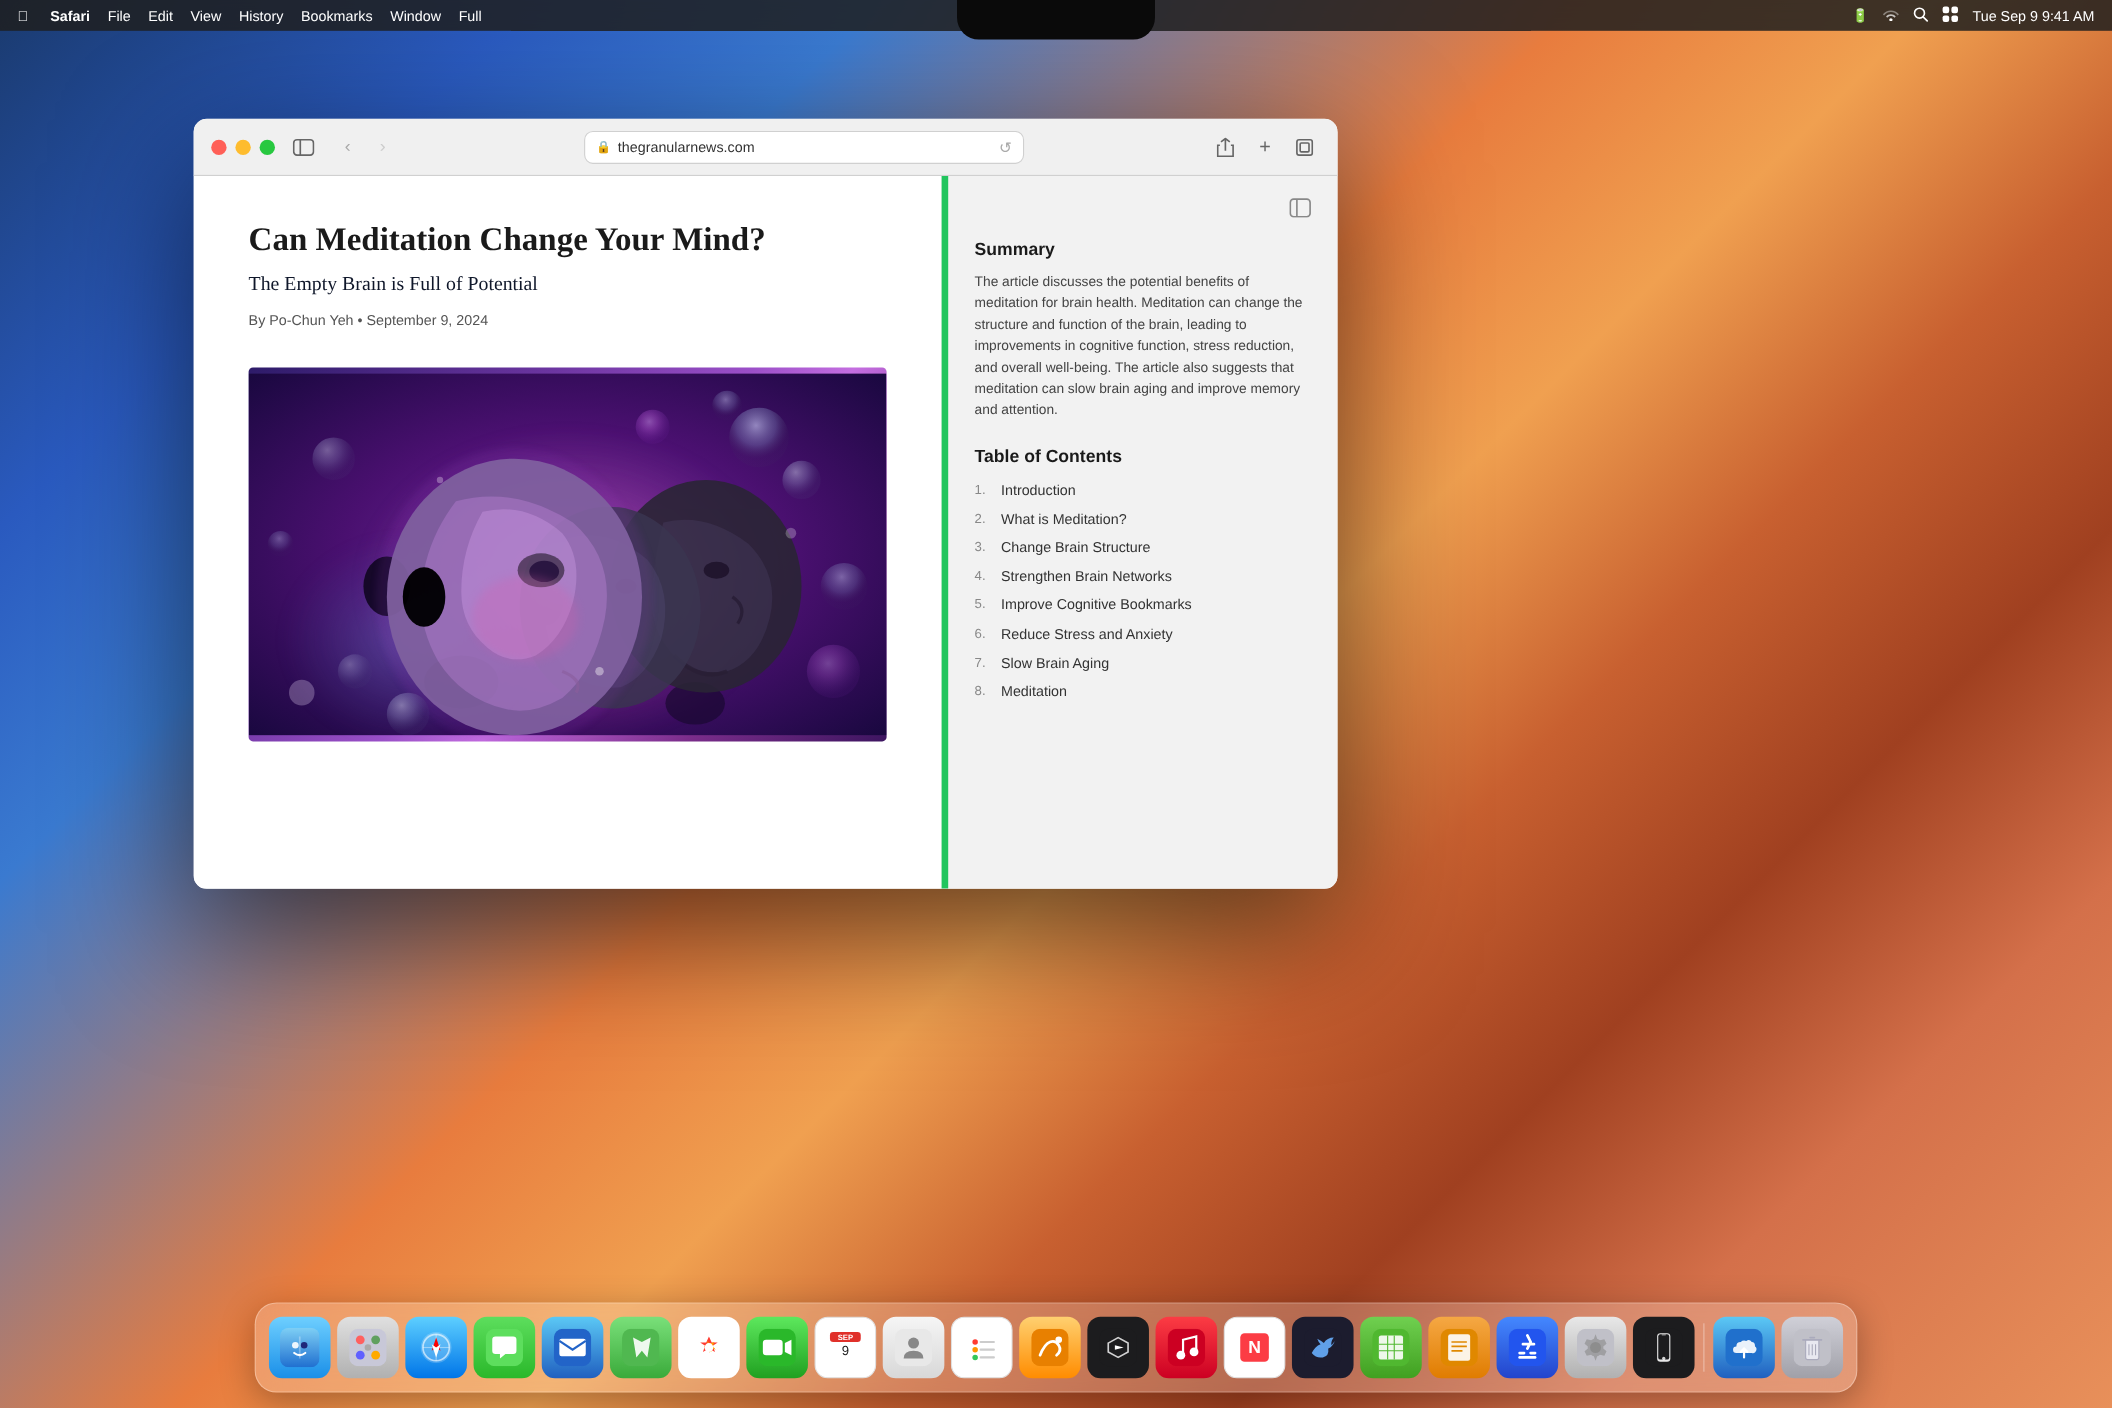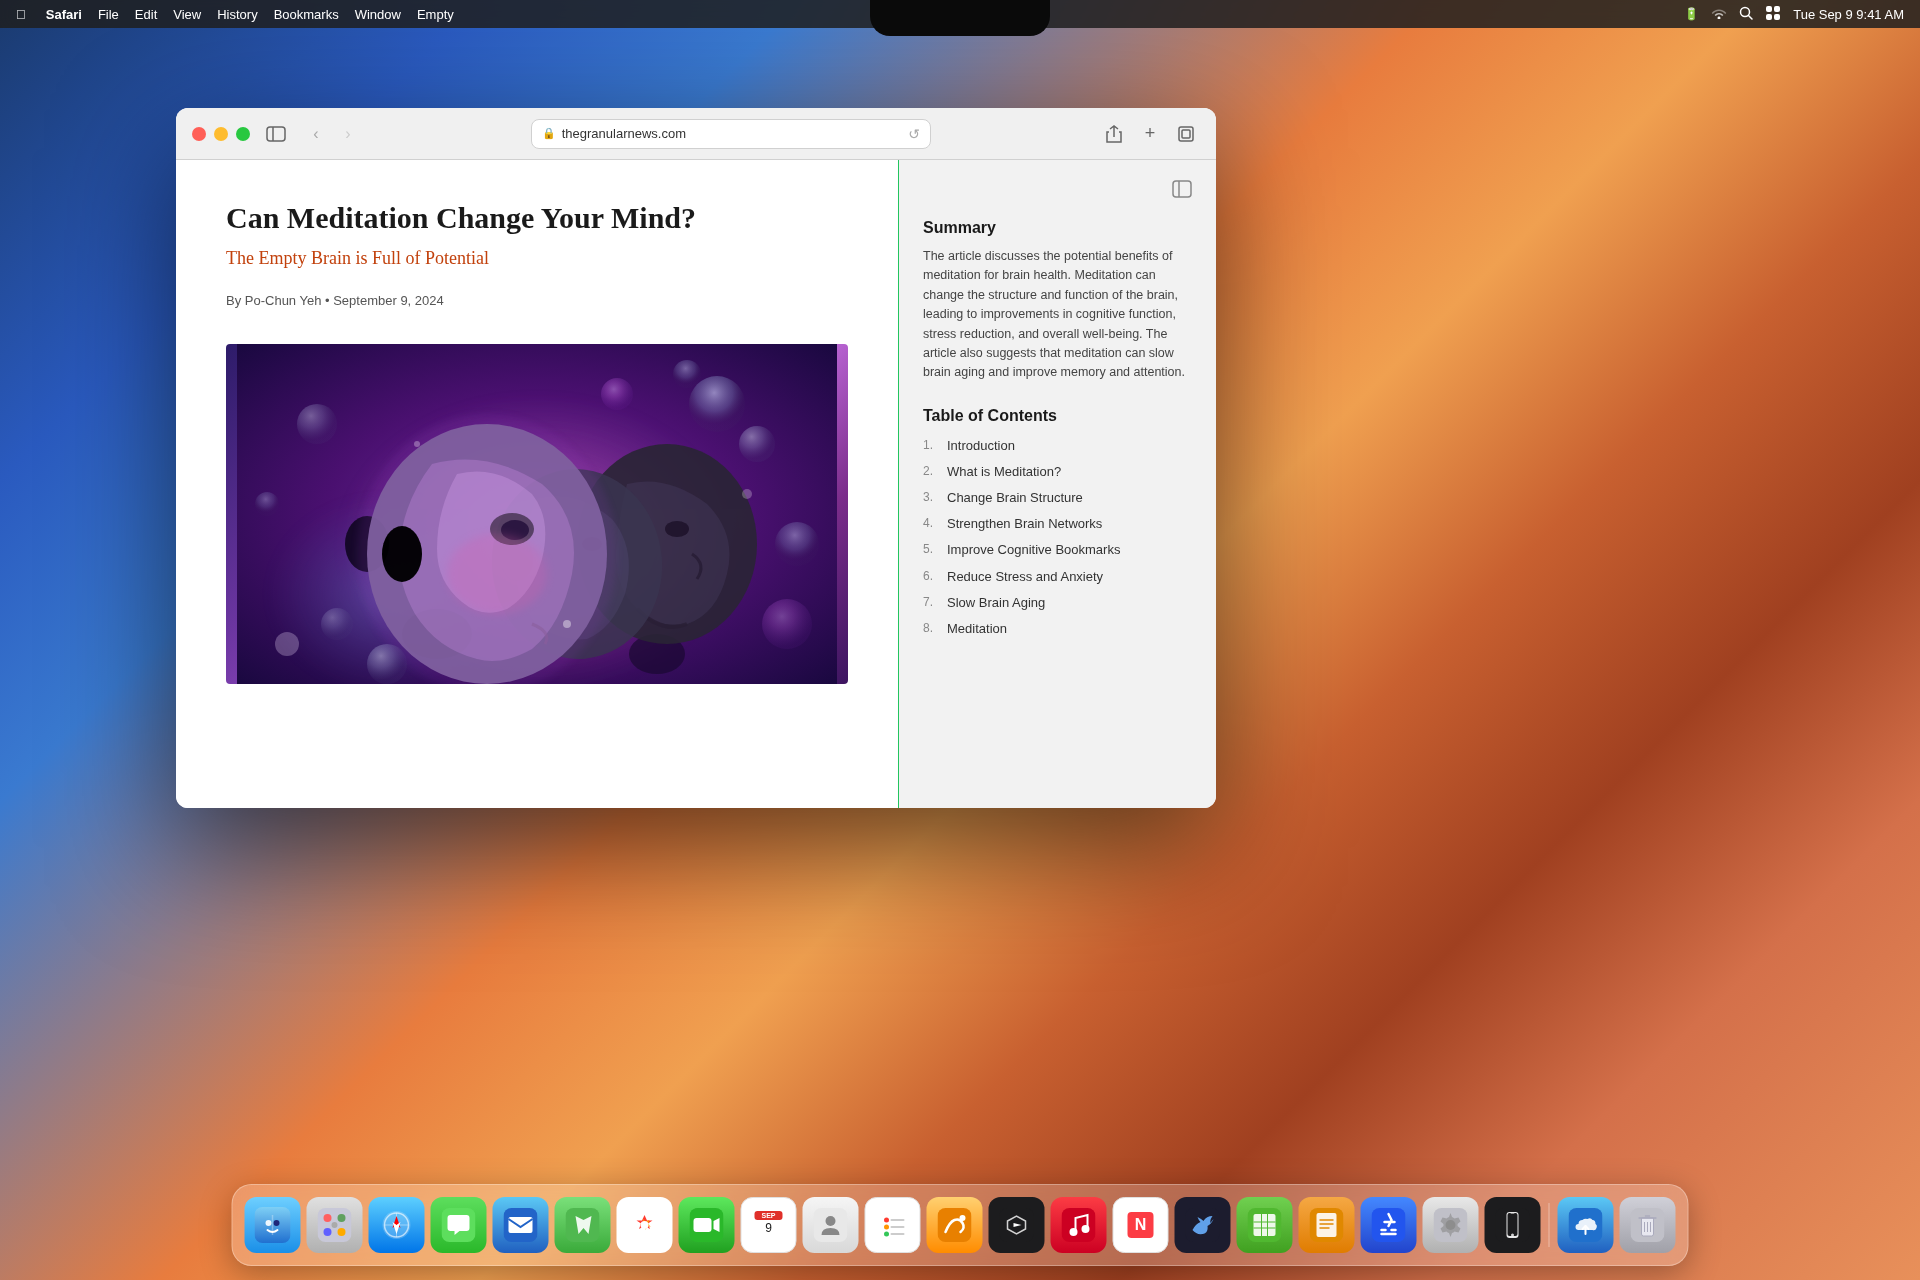--- a/index.html
+++ b/index.html
@@ -216,22 +216,22 @@
       font-weight: 700;
       color: #1a1a1a;
       line-height: 1.2;
       margin-bottom: 12px;
       font-family: Georgia, 'Times New Roman', serif;
     }
 
     .article-subtitle {
       font-size: 18px;
       font-weight: 400;
-      color: #c2410c;
-      margin-bottom: 24px;
+      color: #0f172a;
+      margin-bottom: 14px;
       font-family: Georgia, 'Times New Roman', serif;
     }
 
     .article-byline {
       font-size: 13px;
       color: #555;
       margin-bottom: 36px;
     }
 
     .article-image {
@@ -248,23 +248,23 @@
     }
 
     .article-body {
       font-size: 14px;
       line-height: 1.6;
       color: #333;
     }
 
     
     .sidebar-panel {
-      width: 318px;
+      width: 360px;
       background: #f2f2f2;
-      border-left: 1px solid #22c55e;
+      border-left: 6px solid #22c55e;
       padding: 20px 24px;
       overflow-y: auto;
       flex-shrink: 0;
     }
 
     .sidebar-top-icons {
       display: flex;
       justify-content: flex-end;
       margin-bottom: 16px;
     }
@@ -383,21 +383,21 @@
 <div class="menubar">
   <div class="menubar-left">
     <span class="apple-logo menubar-item"></span>
     <span class="menubar-item app-name">Safari</span>
     <span class="menubar-item">File</span>
     <span class="menubar-item">Edit</span>
     <span class="menubar-item">View</span>
     <span class="menubar-item">History</span>
     <span class="menubar-item">Bookmarks</span>
     <span class="menubar-item">Window</span>
-    <span class="menubar-item">Empty</span>
+    <span class="menubar-item">Full</span>
   </div>
   <div class="menubar-right">
     <span>🔋</span>
     <span>
       <svg width="16" height="12" viewBox="0 0 16 12" fill="white">
         <path d="M8 9.5c-.8 0-1.5.7-1.5 1.5s.7 1.5 1.5 1.5 1.5-.7 1.5-1.5S8.8 9.5 8 9.5z"></path>
         <path d="M8 6c-1.8 0-3.3.8-4.4 2l1.1 1.1C5.5 8.1 6.7 7.5 8 7.5s2.5.6 3.3 1.6L12.4 8C11.3 6.8 9.8 6 8 6z" opacity="0.7"></path>
         <path d="M8 2.5C5.1 2.5 2.5 3.8.7 5.9l1.1 1.1C3.5 5.1 5.6 4 8 4s4.5 1.1 6.2 3l1.1-1.1C13.5 3.8 10.9 2.5 8 2.5z" opacity="0.4"></path>
       </svg>
     </span>

